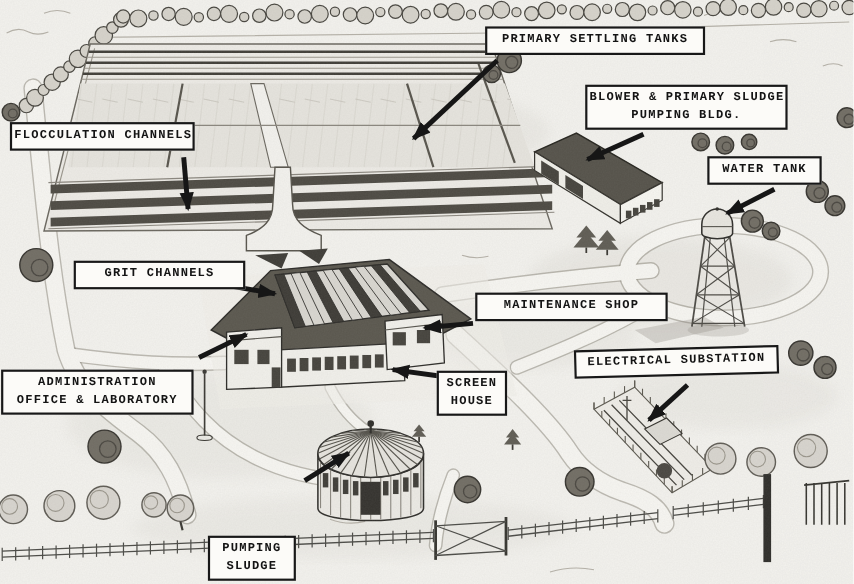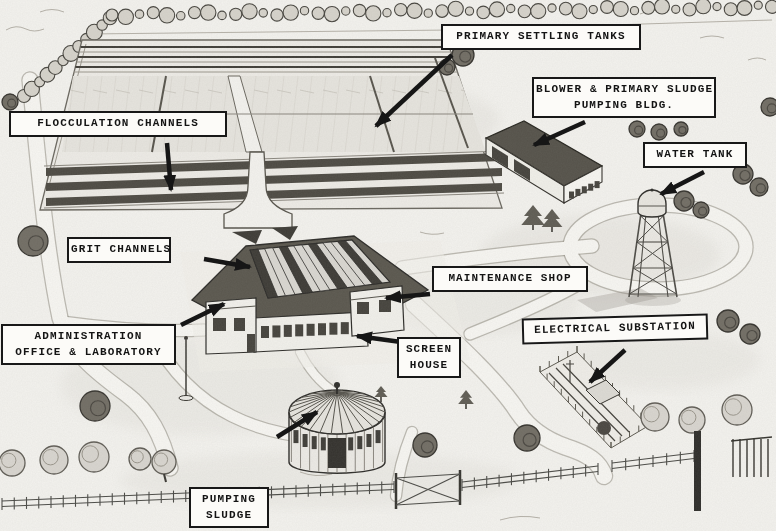--- a/index.html
+++ b/index.html
@@ -12,24 +12,24 @@
   .callout{
     position:absolute;box-sizing:border-box;
     background:#fcfbf8;border:2px solid #181818;color:#141414;
     font-weight:bold;font-size:11px;letter-spacing:1.1px;line-height:1.42;
     text-align:center;padding:3px 2px;z-index:5;
   }
   .callout span{display:block;white-space:nowrap;}
   .co0{left:441px;top:24px;width:200px;}
   .co1{left:532px;top:77px;width:184px;}
   .co2{left:643px;top:142px;width:104px;}
-  .co3{left:9px;top:111px;width:218px;}
-  .co4{left:67px;top:237px;width:104px;}
-  .co5{left:432px;top:266px;width:156px;}
-  .co6{left:1px;top:324px;width:175px;}
+  .co3{left:9px;top:111px;width:168px;}
+  .co4{left:67px;top:237px;width:156px;}
+  .co5{left:432px;top:266px;width:175px;}
+  .co6{left:1px;top:336px;width:175px;}
   .co7{left:397px;top:337px;width:64px;}
   .co8{left:522px;top:316px;width:186px;transform:rotate(-1.5deg);}
   .co9{left:189px;top:440px;width:80px;margin-top:47px;}
 </style>
 </head>
 <body>
 
 <div class="stage">
 
 <svg id="scene" width="776" height="531" viewBox="0 0 776 531">

